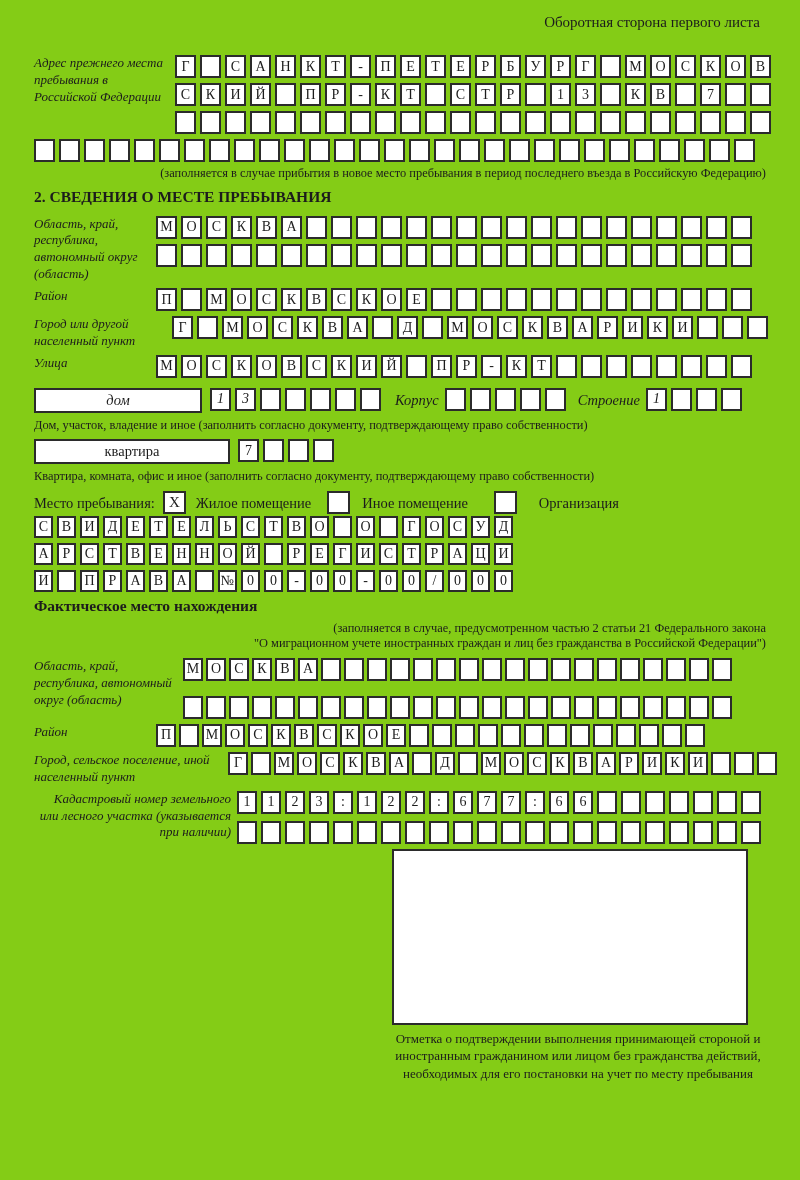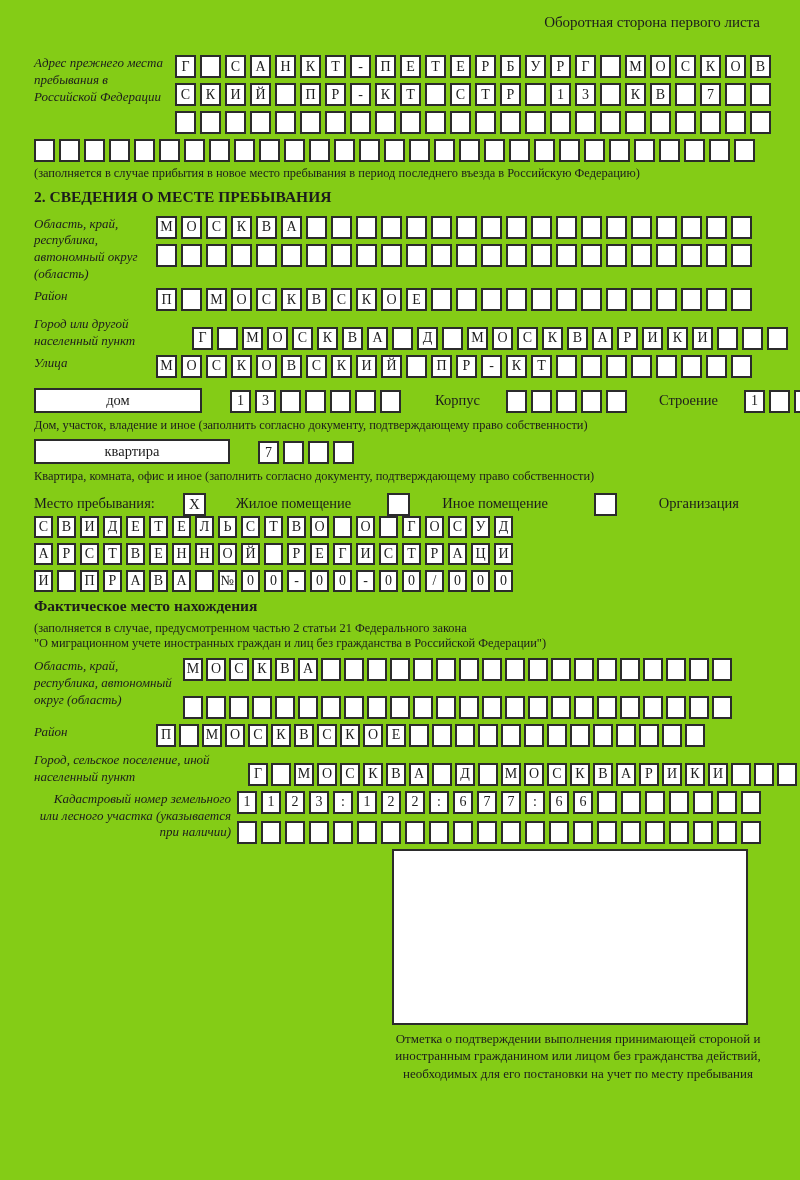--- a/index.html
+++ b/index.html
@@ -4,40 +4,40 @@
 <style>
   html,body{margin:0;padding:0;background:#e8e8e8;}
   .page{
     width:800px;height:1180px;background:#84cc16;margin:0 auto;
     font-family:"Liberation Serif","DejaVu Serif",serif;color:#1c1c1c;
     box-sizing:border-box;padding:14px 34px 0 34px;overflow:hidden;position:relative;
   }
   .header-note{text-align:right;font-size:15px;padding-right:6px;}
 
   .frow{display:flex;align-items:flex-start;margin-bottom:5px;}
-  .frow.vcenter{align-items:flex-end;gap:20px;}
+  .frow.vcenter{align-items:flex-start;}
   .flabel{font-size:13px;line-height:1.3;flex:0 0 auto;box-sizing:border-box;padding-right:6px;font-style:italic;}
   .w141{width:141px;} .w122{width:122px;} .w138{width:138px;} .w217{width:217px;}
   .w149{width:149px;} .w194{width:194px;} .w203{width:203px;text-align:right;}
 
   .rows{display:flex;flex-direction:column;gap:5px;}
   .rows.gap15{gap:15px;} .rows.gap7{gap:7px;}
 
   .cells{display:flex;gap:4px;}
   .cells.g3{gap:3px;}
   .cell{
     width:21px;height:23px;border:2px solid #2b2b2b;box-sizing:border-box;
     display:flex;align-items:center;justify-content:center;
     font-size:14px;line-height:1;flex:0 0 auto;background:#fff;
   }
   .c20 .cell{width:20px;} .c19 .cell{width:19px;height:22px;}
   .fullrow{margin:0 0 4px 0;}
 
   .caption{font-size:12.4px;line-height:1.25;}
-  .center{text-align:left;}
+  .center{text-align:right;}
   .mb6{margin-bottom:6px;} .mb3{margin-bottom:3px;}
 
   .sec-title{font-weight:bold;font-size:15.5px;margin:6px 0 10px 0;}
 
   .wbox{
     border:2px solid #2b2b2b;height:25px;box-sizing:border-box;background:#fff;
     display:flex;align-items:center;justify-content:center;font-size:14.5px;flex:0 0 auto;
   }
   .wbox.dom{width:168px;} .wbox.kv{width:196px;}
   .inline-lbl{font-size:14.5px;line-height:25px;flex:0 0 auto;}
@@ -318,21 +318,21 @@
         <div class="cell"></div>
         <div class="cell"></div>
         <div class="cell"></div>
         <div class="cell"></div>
         <div class="cell"></div>
         <div class="cell"></div>
         <div class="cell"></div>
       </div>
   </div>
 
-  <div class="frow vcenter" style="margin-top:10px;">
+  <div class="frow vcenter" style="margin-top:10px;font-style:italic;">
     <div class="wbox dom">дом</div>
     <div class="cells" style="margin-left:8px;">
         <div class="cell">1</div>
         <div class="cell">3</div>
         <div class="cell"></div>
         <div class="cell"></div>
         <div class="cell"></div>
         <div class="cell"></div>
         <div class="cell"></div>
       </div>

